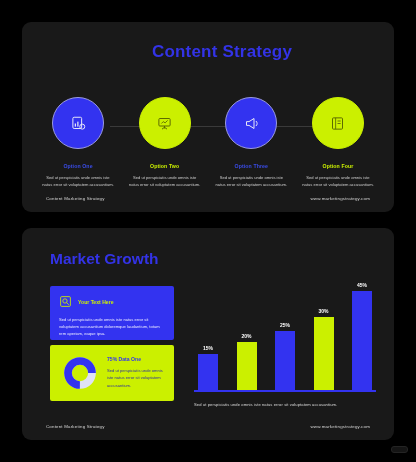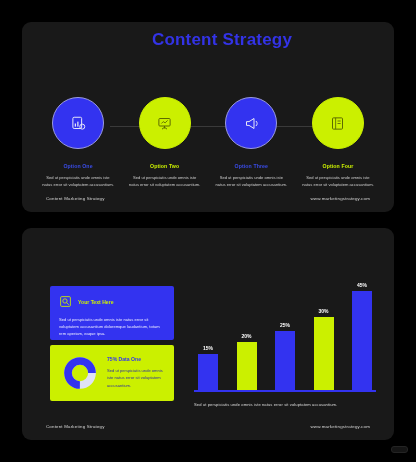--- a/index.html
+++ b/index.html
@@ -11,21 +11,21 @@
 
   .slide{
     position:absolute; left:22px; width:372px;
     background:#191919; border-radius:9px;
   }
   #slide-content-strategy{ top:22px; height:190px; }
   #slide-market-growth{ top:228px; height:212px; }
 
   
   .s1-title{
-    position:absolute; top:8px; left:0; width:100%;
+    position:absolute; top:20px; left:0; width:100%;
     text-align:center; color:#3333e6; font-size:17px;
     font-weight:bold; letter-spacing:.2px;padding-left:28px;
   }
   .connector{
     position:absolute; top:104px; left:88px; width:218px; height:1px;
     background:#3a3a3a;
   }
   .steps{
     position:absolute; top:75px; left:18px; width:336px;
     display:flex; justify-content:space-between;
@@ -157,20 +157,21 @@
 
     </div>
 
     <div class="footer">
       <span>Content Marketing Strategy</span>
       <span>www.marketingstrategy.com</span>
     </div>
   </section>
 
   <section class="slide" id="slide-market-growth">
+    <h1 class="s2-title">Market Growth</h1>
 
     <div class="cards">
 
       <div class="card card-blue">
         <div class="card-head">
           <svg class="card-icon" viewBox="0 0 24 24">
             <rect x="3" y="3" width="18" height="18" rx="2" fill="none" stroke="#cbf000" stroke-width="1.6"></rect>
             <circle cx="11" cy="11" r="4" fill="none" stroke="#cbf000" stroke-width="1.6"></circle>
             <path d="M14 14l4 4" stroke="#cbf000" stroke-width="1.6"></path>
           </svg>

